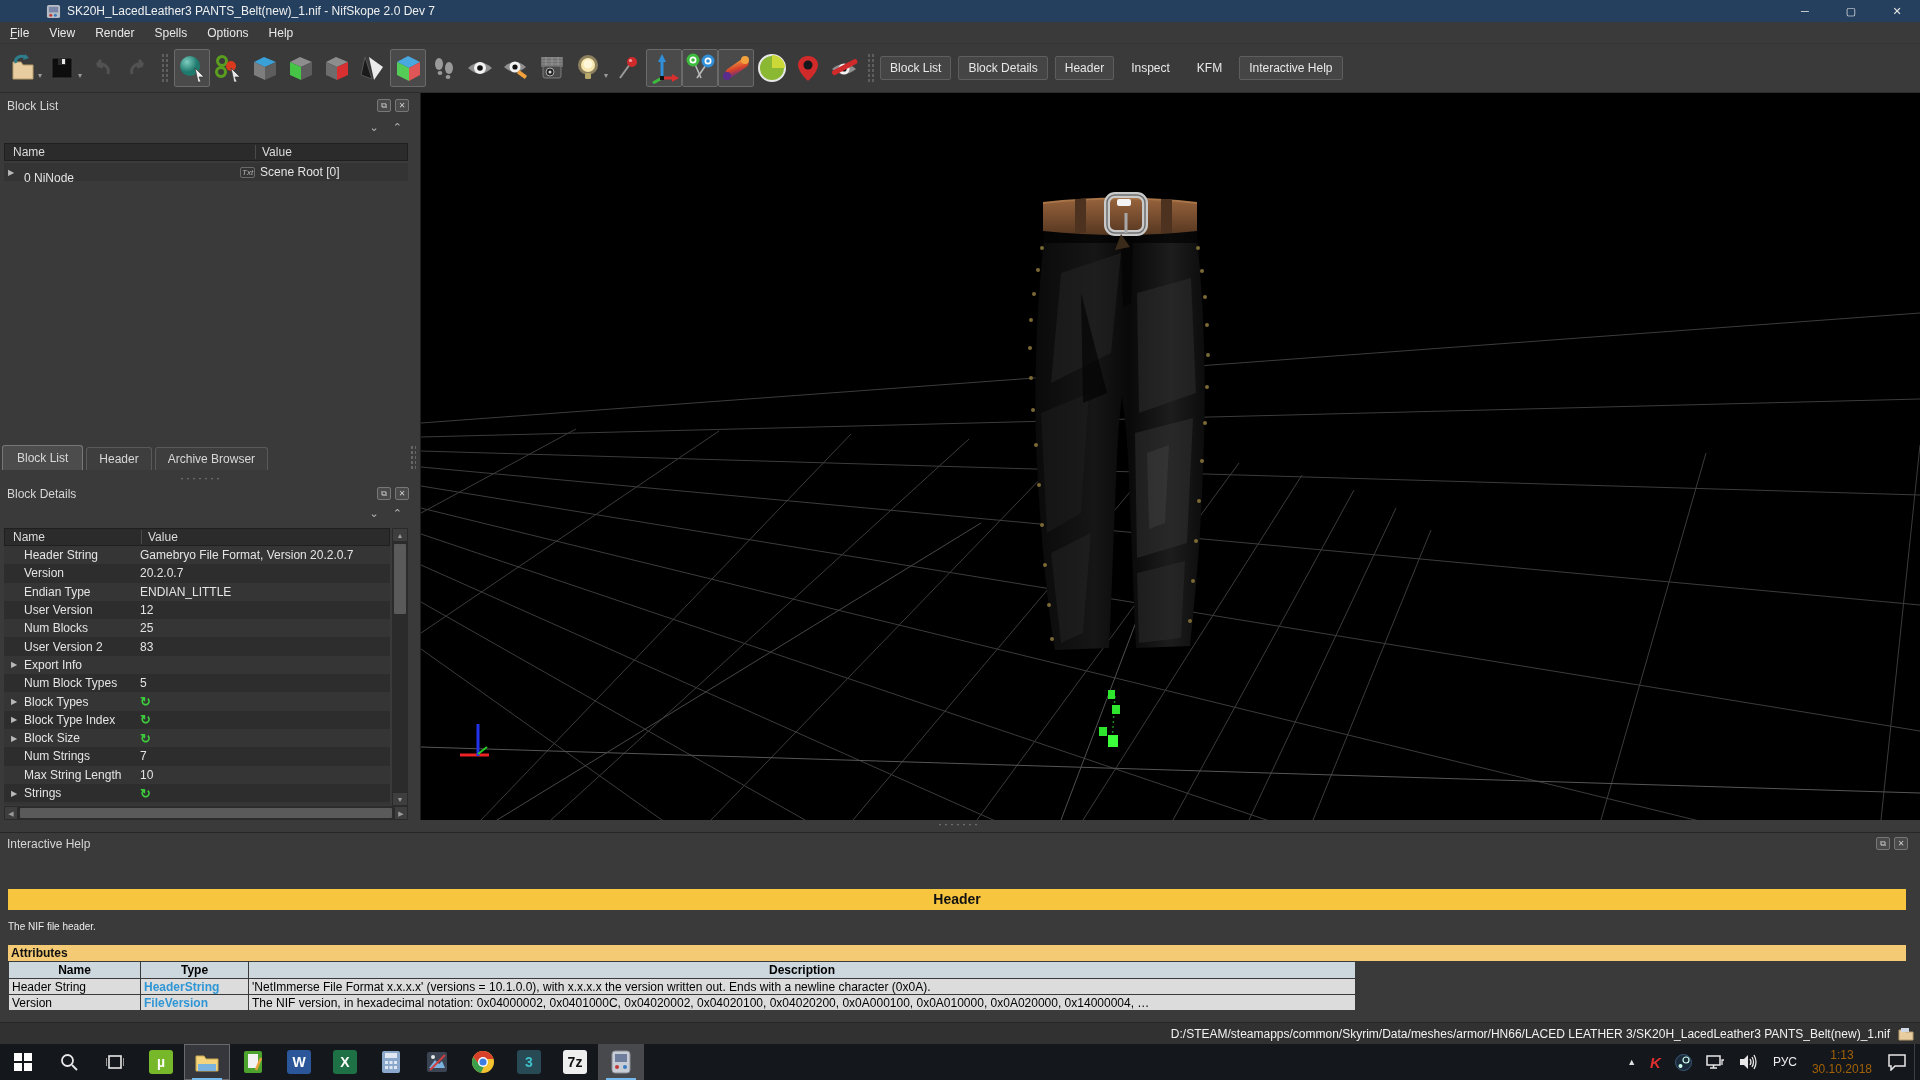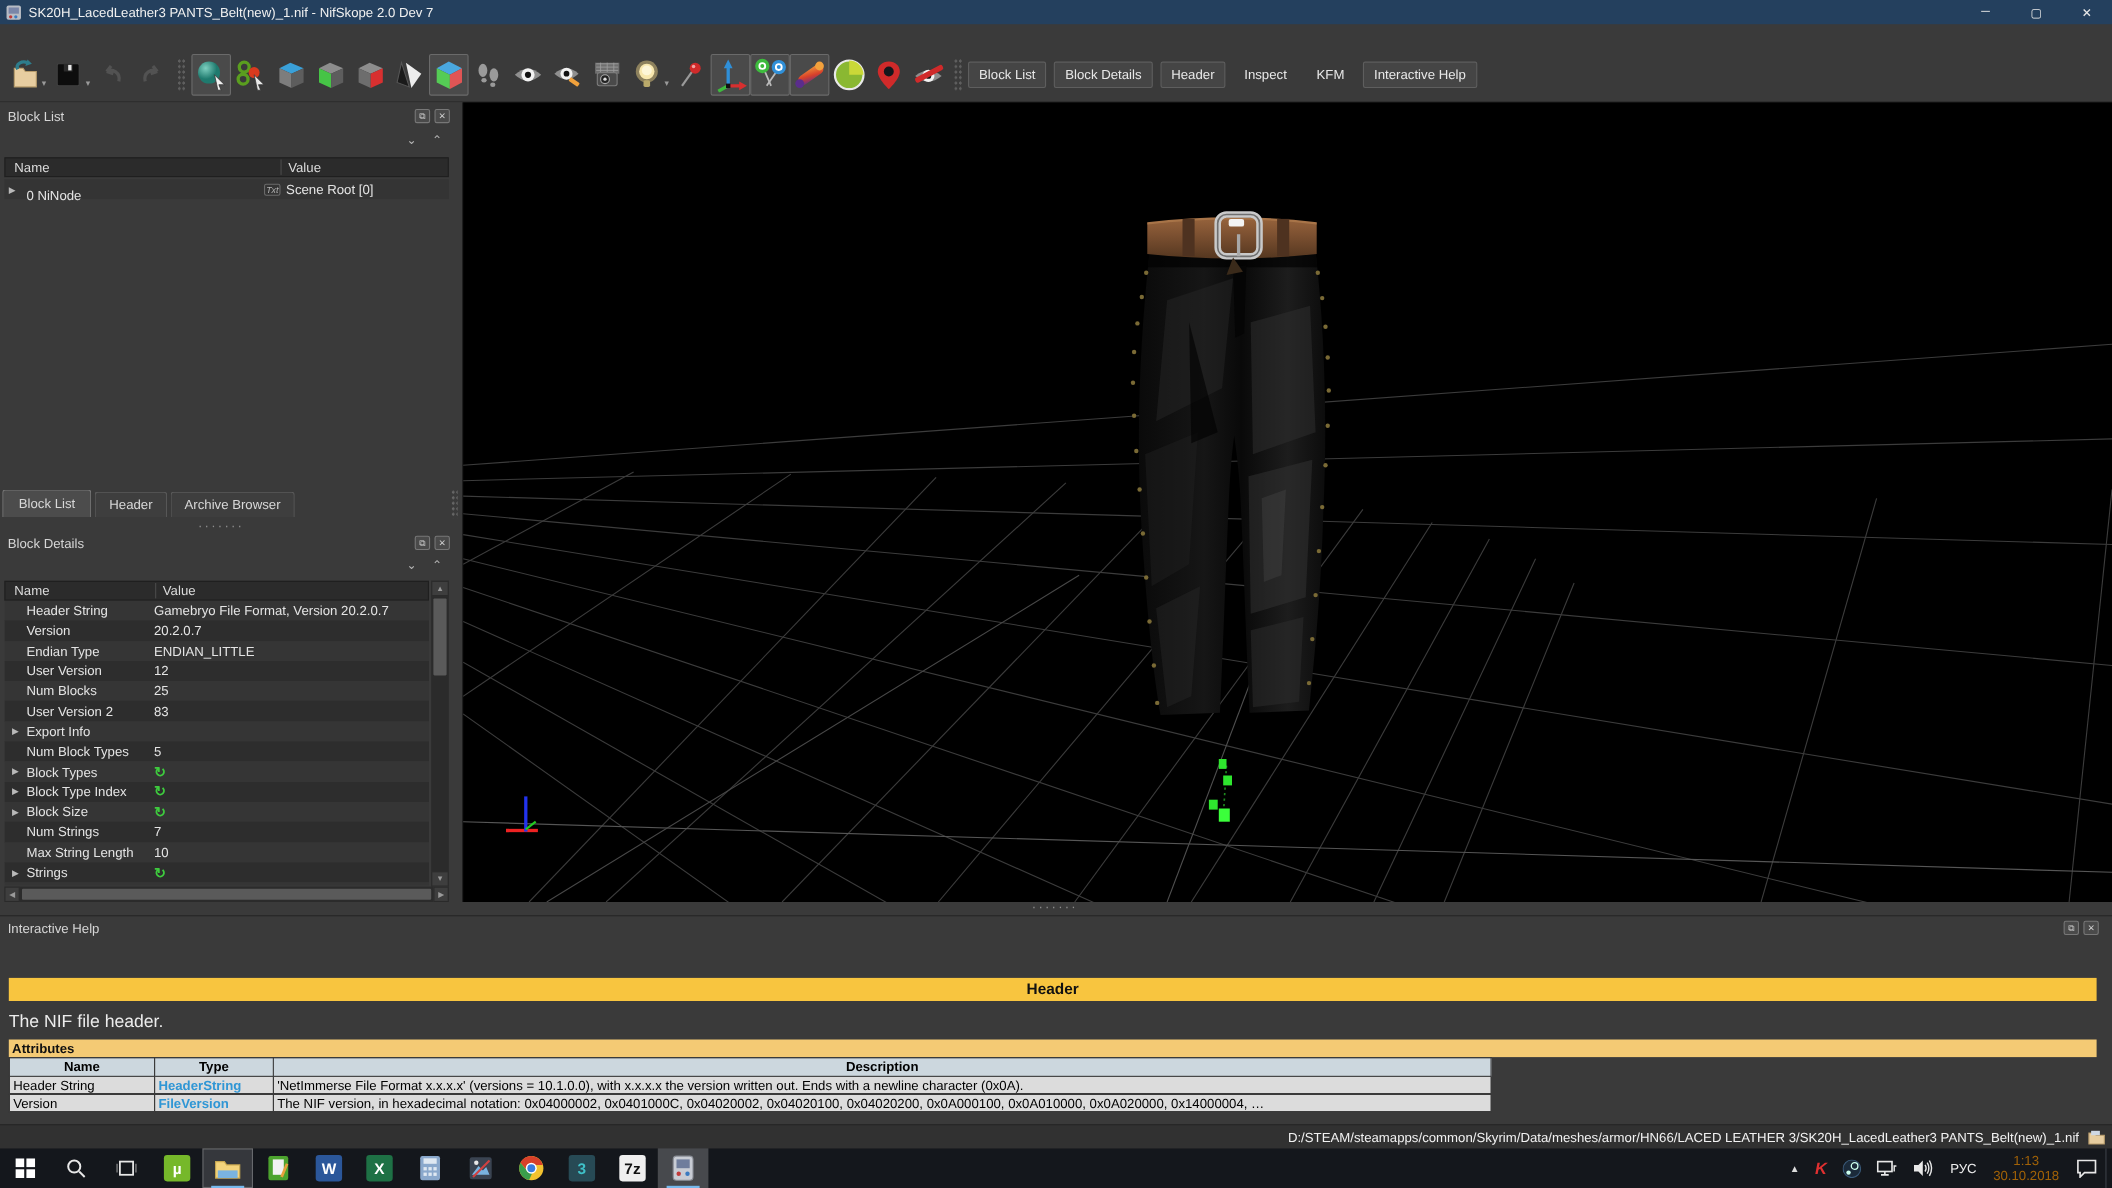--- a/index.html
+++ b/index.html
@@ -2,21 +2,21 @@
 <html><head>
 <meta charset="utf-8">
 <style>
   * { margin:0; padding:0; box-sizing:border-box; }
   html,body { width:1920px; height:1080px; overflow:hidden; background:#000;
     font-family:"Liberation Sans", sans-serif; -webkit-font-smoothing:antialiased; }
   .abs { position:absolute; }
   #app { position:relative; width:1920px; height:1080px; background:#3a3a3a; }
 
   
-  #titlebar { left:0; top:0; width:1920px; height:22px; background:#24405e; display:flex; align-items:center; }
+  #titlebar { left:0; top:0; width:1920px; height:22px; background:#24405e; display:flex; align-items:center;padding-left:41px; }
   #titlebar .appicon { width:15px; height:15px; margin:0 6px 0 5px; }
   #titlebar .title { color:#f0f0f0; font-size:12px; }
   #titlebar .winbtns { margin-left:auto; display:flex; height:22px; }
   .winbtn { width:46px; height:22px; color:#e8e8e8; font-size:11px; display:flex; align-items:center; justify-content:center; }
 
   
   #menubar { left:0; top:22px; width:1920px; height:22px; background:#3a3a3a; display:flex; align-items:center; border-bottom:1px solid #333; }
   .menu-item { display:block; color:#e8e8e8; font-size:12px; padding:2px 10px; }
   .menu-item.accesskey::first-letter { text-decoration:underline; }
 
@@ -69,21 +69,21 @@
   
   #viewport { left:421px; top:93px; width:1499px; height:727px; background:#000; }
   #hsplit { left:0; top:820px; width:1920px; height:12px; background:#3a3a3a; }
 
   
   #help { left:0; top:832px; width:1920px; height:190px; background:#3a3a3a; border-top:1px solid #262626; }
   #help .panel-title { left:7px; top:4px; }
   #help-links { position:absolute; left:0; top:28px; width:1904px; text-align:center; font-size:13px; color:#58a6d4; }
   #help-links .sep { color:#48799f; margin:0 7px; }
   #help-banner { position:absolute; left:8px; top:56px; width:1898px; height:21px; background:#f8c53f; color:#111; font-weight:bold; font-size:14px; text-align:center; line-height:21px; }
-  #help-intro { position:absolute; left:8px; top:88px; color:#ececec; font-size:16px; }
+  #help-intro { position:absolute; left:8px; top:88px; color:#ececec; font-size:10px; }
   #help-attr { position:absolute; left:8px; top:112px; width:1898px; height:16px; background:#f4ca74; color:#111; font-weight:bold; font-size:12px; line-height:16px; padding-left:3px; }
   #help-table { position:absolute; left:8px; top:128px; width:1348px; border-collapse:collapse; font-size:12px; table-layout:fixed; }
   #help-table th { background:#ccd7de; color:#000; border:1px solid #3a3a3a; font-size:12px; height:17px; }
   #help-table td { background:#dcdcdc; color:#000; border:1px solid #3a3a3a; height:16px; padding:0 3px; white-space:nowrap; overflow:hidden; }
   #help-table .typelink { color:#2f96d5; font-weight:bold; }
 
   
   #statusbar { left:0; top:1022px; width:1920px; height:22px; background:#313131; display:flex; align-items:center; justify-content:flex-end; border-top:1px solid #262626; }
   #statusbar .path { color:#f2f2f2; font-size:12px;padding-left:46px; }
   #statusbar svg { margin:0 6px 0 8px; }
@@ -113,20 +113,28 @@
         <circle cx="10" cy="12" r="1.6" fill="#3a7ac0"></circle>
     </svg>
     <span class="title">SK20H_LacedLeather3 PANTS_Belt(new)_1.nif - NifSkope 2.0 Dev 7</span>
     <div class="winbtns">
       <div class="winbtn">─</div>
       <div class="winbtn">▢</div>
       <div class="winbtn">✕</div>
     </div>
   </div>
 
+  <div id="menubar" class="abs">
+    <span class="menu-item accesskey">File</span>
+    <span class="menu-item">View</span>
+    <span class="menu-item">Render</span>
+    <span class="menu-item">Spells</span>
+    <span class="menu-item">Options</span>
+    <span class="menu-item">Help</span>
+  </div>
 
   <div id="toolbar" class="abs">
     <div class="tb-btn">
       <svg width="30" height="30" viewBox="0 0 30 30">
         <path d="M6 9 L14 9 L16 12 L26 12 L26 26 L6 26 Z" fill="#e7cda0" stroke="#b99d6c"></path>
         <path d="M9 10 C7 5 13 2 18 4" fill="none" stroke="#2e7d8c" stroke-width="3"></path>
         <path d="M18 1 L22 5 L16 7 Z" fill="#2e7d8c"></path>
       </svg>
     </div>
       <span class="dd">▾</span>

